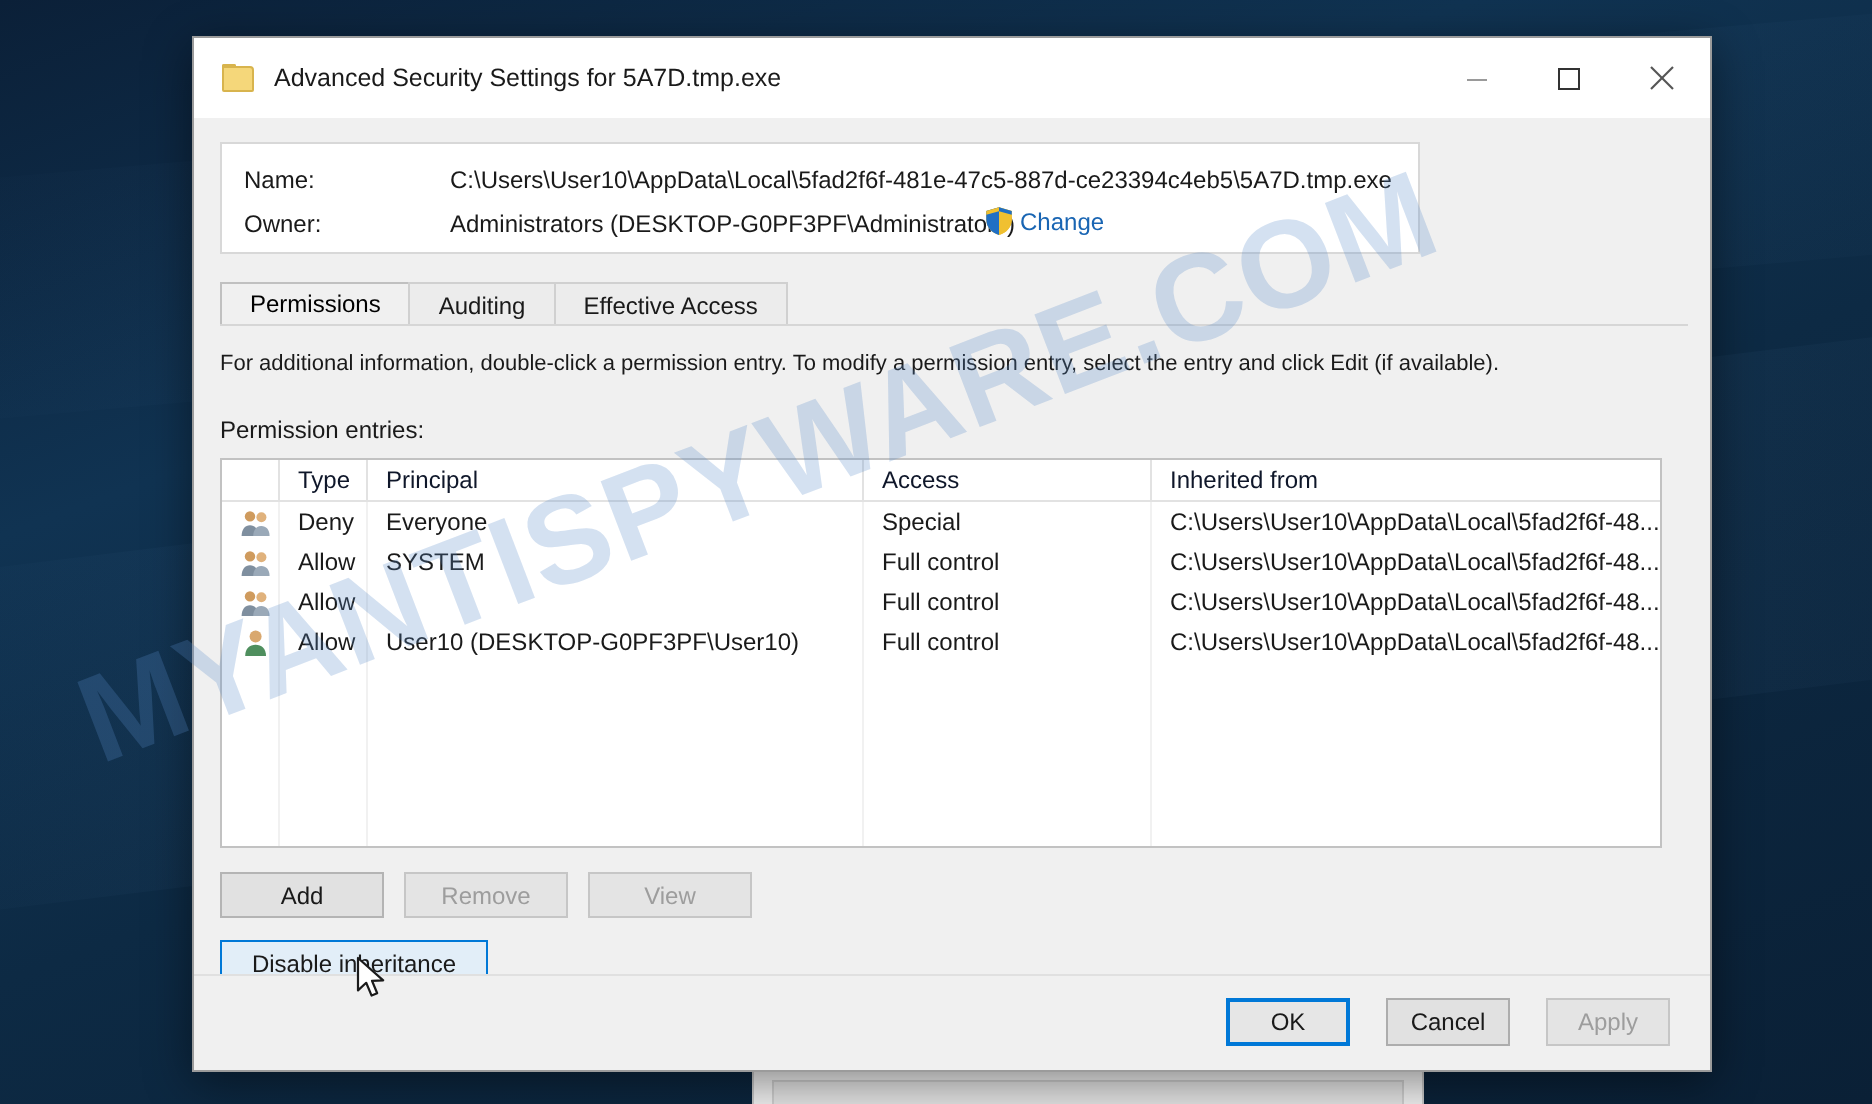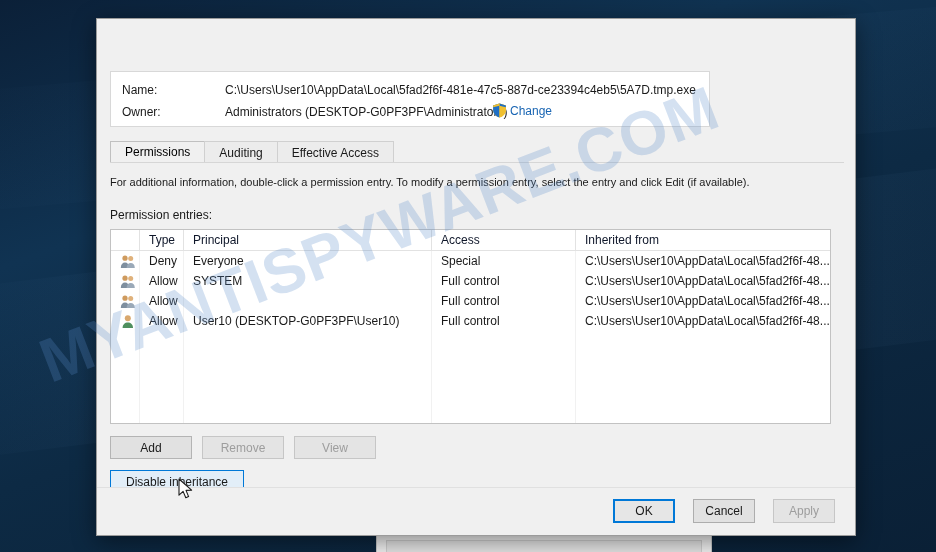--- a/index.html
+++ b/index.html
@@ -349,20 +349,44 @@
 
 <div id="desktop">
   <div class="streak"></div>
   <div class="streak2"></div>
 
   <div id="bg-window"></div>
   <div id="bg-window-2"></div>
 
   <div id="dialog">
 
+    <div id="titlebar">
+      <div id="title-icon">
+        <div class="folder-tab"></div>
+        <div class="folder-back"></div>
+      </div>
+      <div id="title-text">Advanced Security Settings for 5A7D.tmp.exe</div>
+
+      <div class="wbtn" id="min-btn">
+        <svg width="11" height="11" viewBox="0 0 11 11">
+            <line x1="0.5" y1="6" x2="10.5" y2="6" stroke="#9a9a9a" stroke-width="1"></line>
+          </svg>
+      </div>
+      <div class="wbtn" id="max-btn">
+        <svg width="11" height="11" viewBox="0 0 11 11">
+            <rect x="0.5" y="0.5" width="10" height="10" fill="none" stroke="#333" stroke-width="1"></rect>
+          </svg>
+      </div>
+      <div class="wbtn" id="close-btn">
+        <svg width="12" height="12" viewBox="0 0 12 12">
+            <line x1="0.5" y1="0.5" x2="11.5" y2="11.5" stroke="#555" stroke-width="1.1"></line>
+            <line x1="11.5" y1="0.5" x2="0.5" y2="11.5" stroke="#555" stroke-width="1.1"></line>
+          </svg>
+      </div>
+    </div>
 
     <div id="dialog-body">
 
       <div id="info-panel">
         <div class="info-row" id="name-label">Name:</div>
         <div class="info-row" id="name-value">C:\Users\User10\AppData\Local\5fad2f6f-481e-47c5-887d-ce23394c4eb5\5A7D.tmp.exe</div>
         <div class="info-row" id="owner-label">Owner:</div>
         <div class="info-row" id="owner-value">Administrators (DESKTOP-G0PF3PF\Administrators)</div>
         <div id="change-link-wrap">
           <svg id="shield-icon" viewBox="0 0 16 16">

